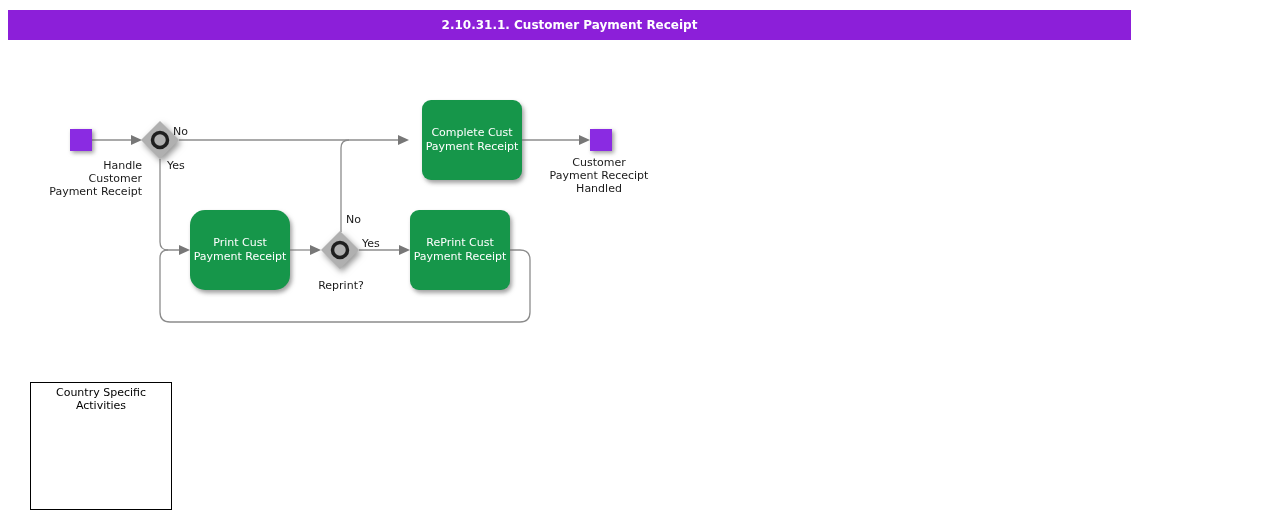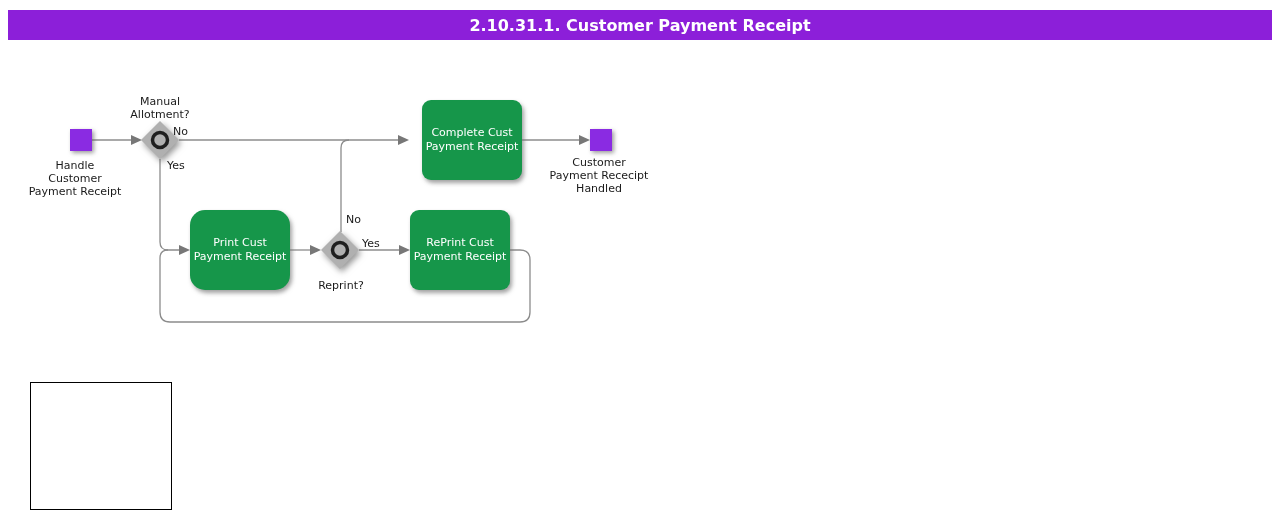--- a/index.html
+++ b/index.html
@@ -1,20 +1,20 @@
 <!DOCTYPE html>
 <html><head>
 <meta charset="utf-8">
 <style>
   html,body{margin:0;padding:0;background:#ffffff;}
   body{width:1280px;height:520px;position:relative;font-family:"DejaVu Sans","Liberation Sans",sans-serif;}
   .stage{position:absolute;left:0;top:0;width:1280px;height:520px;}
   .titlebar{
-    position:absolute;left:8px;top:10px;width:1264px;height:30px;
-    background:#8C1FD9;color:#ffffff;font-size:16px;font-weight:bold;
+    position:absolute;left:8px;top:10px;width:1123px;height:30px;
+    background:#8C1FD9;color:#ffffff;font-size:12px;font-weight:bold;
     display:flex;align-items:center;justify-content:center;
   }
   svg.wires{position:absolute;left:0;top:0;width:1280px;height:520px;}
   .task{
     position:absolute;width:100px;height:80px;background:#16964A;border-radius:9px;
     color:#ffffff;font-size:11px;line-height:14px;text-align:center;white-space:pre-line;
     display:flex;align-items:center;justify-content:center;padding:2px;box-sizing:border-box;
     box-shadow:2px 3px 4px rgba(110,110,110,0.65);cursor:pointer;
   }
   .lbl{
@@ -77,29 +77,28 @@
     </g>
   </svg>
 
   <div class="task" style="left:410px;top:100px;margin-left:12px;">Complete Cust
 Payment Receipt</div>
   <div class="task" style="left:190px;top:210px;border-radius:15px;">Print Cust
 Payment Receipt</div>
   <div class="task" style="left:410px;top:210px;">RePrint Cust
 Payment Receipt</div>
 
-  <div class="lbl" style="left:100px;top:95px;width:120px;">Manual
-Allotment?</div>
   <div class="lbl left" style="left:173px;top:125px;">No</div>
   <div class="lbl left" style="left:167px;top:159px;">Yes</div>
-  <div class="lbl" style="left:15px;top:159px;width:120px;">Handle
+  <div class="lbl" style="left:22px;top:159px;width:120px;text-align:right;">Handle
 Customer
 Payment Receipt</div>
   <div class="lbl" style="left:539px;top:156px;width:120px;">Customer
 Payment Rececipt
 Handled</div>
   <div class="lbl left" style="left:346px;top:213px;">No</div>
   <div class="lbl left" style="left:362px;top:237px;">Yes</div>
   <div class="lbl" style="left:291px;top:279px;width:100px;">Reprint?</div>
 
   <div class="legendbox"></div>
+  <div class="legendtitle">Country Specific Activities</div>
 
 </div>
 
 </body></html>

